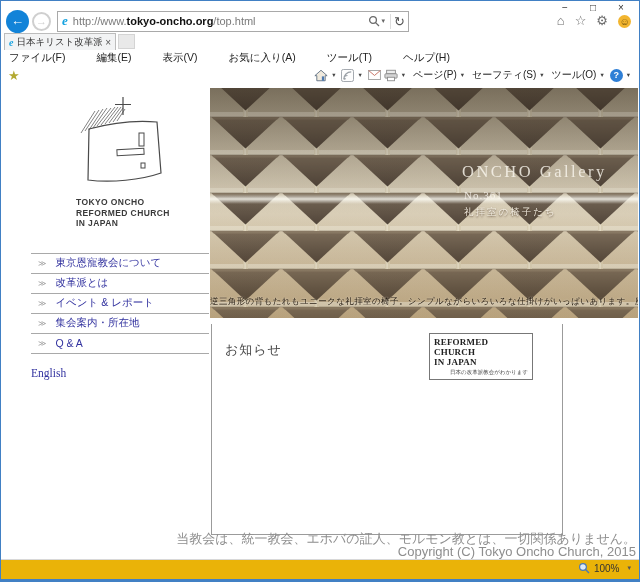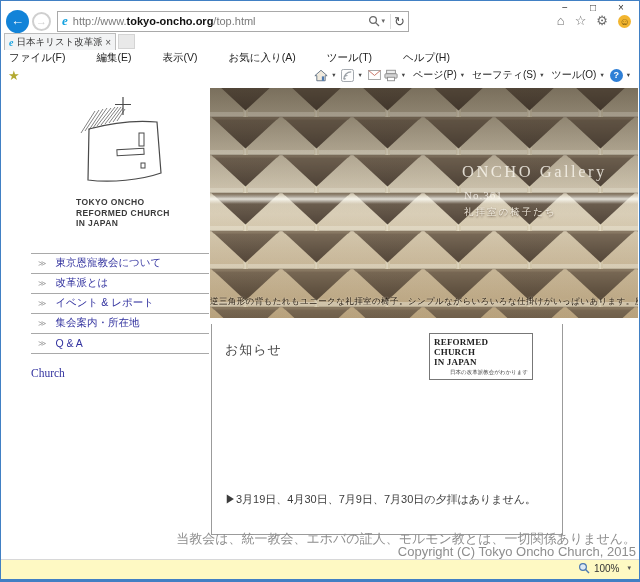--- a/index.html
+++ b/index.html
@@ -72,21 +72,21 @@
   
   .news{position:absolute;left:210px;top:239px;width:352px;height:211px;border:1px solid #9b9b9b;border-top:none;box-sizing:border-box;}
   .news-heading{position:absolute;left:13px;top:17px;font-size:13px;color:#4a4a4a;letter-spacing:1px;}
   .badge{position:absolute;right:29px;top:9px;border:1px solid #777;padding:3px 4px;width:104px;box-sizing:border-box;background:#fff;}
   .badge-main{font-family:"Liberation Serif",serif;font-weight:bold;font-size:9px;line-height:10px;color:#222;letter-spacing:0.2px;}
   .badge-small{font-size:5.5px;color:#444;text-align:right;margin-top:2px;}
   .news-body{position:absolute;left:13px;top:46px;right:12px;font-size:11px;line-height:19px;color:#3c3c3c;}
   .news-item2{position:absolute;left:13px;top:168px;font-size:11px;color:#3c3c3c;}
   
   .footer{position:absolute;right:3px;top:447px;text-align:right;font-size:13px;color:#8e8e8e;line-height:13px;}
-  .statusbar{position:absolute;left:0;right:0;bottom:0;height:19px;background:#fef9c3;border-top:1px solid #d8d8d8;}
+  .statusbar{position:absolute;left:0;right:0;bottom:0;height:19px;background:#eab308;border-top:1px solid #d8d8d8;}
   .zoomctl{position:absolute;right:8px;top:2px;display:flex;align-items:center;gap:4px;font-size:10px;color:#333;}
   .zoomctl .dd{font-size:7px;color:#555;margin-left:4px;}
 </style>
 </head>
 <body>
 
 <div class="win">
 
   <div class="winbtns">
     <div class="winbtn">−</div>
@@ -214,21 +214,21 @@
         </div>
         <div class="nav-item">
           <span class="nav-bullet">≫</span>
           <span>集会案内・所在地</span>
         </div>
         <div class="nav-item">
           <span class="nav-bullet">≫</span>
           <span>Q &amp; A</span>
         </div>
       </div>
-      <div class="english">Church</div>
+      <div class="english">English</div>
     </div>
 
     <div class="hero">
       <svg width="428" height="230">
         <defs>
           <linearGradient id="triG" x1="0" y1="0" x2="0" y2="1">
             <stop offset="0" stop-color="#7b6c5a"></stop>
               <stop offset="1" stop-color="#51453a"></stop>
           </linearGradient>
           <linearGradient id="bgG" x1="0" y1="0" x2="0" y2="1">
@@ -258,21 +258,20 @@
 
     <div class="news">
       <div class="news-heading">お知らせ</div>
       <div class="badge">
         <div class="badge-main">
           <span style="display:block">REFORMED CHURCH</span>
           <span style="display:block">IN JAPAN</span>
         </div>
         <div class="badge-small">日本の改革派教会がわかります</div>
       </div>
-      <div class="news-item2">▶3月19日、4月30日、7月9日、7月30日の夕拝はありません。</div>
     </div>
 
     <div class="footer">
       <div>当教会は、統一教会、エホバの証人、モルモン教とは、一切関係ありません。</div>
       <div>Copyright (C) Tokyo Oncho Church, 2015</div>
     </div>
   </div>
 
   <div class="statusbar">
     <div class="zoomctl">

